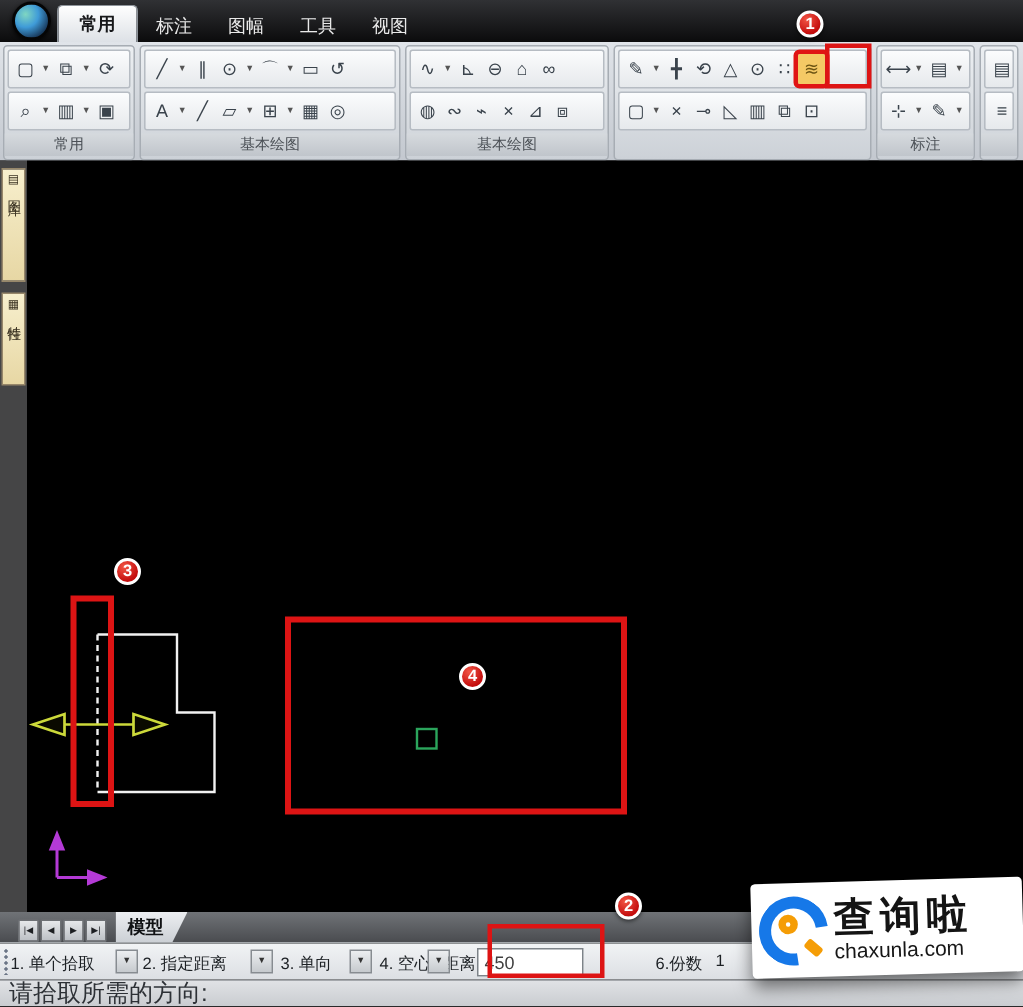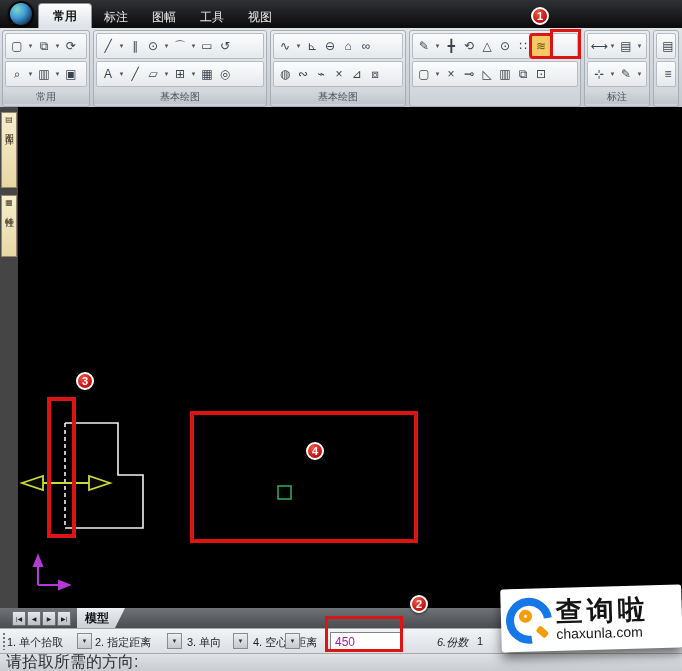--- a/index.html
+++ b/index.html
@@ -55,43 +55,43 @@
          background:radial-gradient(circle at 35% 28%,#f25545,#c40e0e 70%);
          border:2px solid #fff;color:#fff;font-size:11px;font-weight:bold;
          display:flex;align-items:center;justify-content:center;box-shadow:0 1px 3px rgba(0,0,0,.6);}
   #badge-1{left:531px;top:7px;}
   #badge-2{left:410px;top:595px;}
   #badge-3{left:76px;top:372px;}
   #badge-4{left:306px;top:442px;}
 
   
   .sheetbar{position:absolute;left:0;top:608px;width:602px;height:20px;
-            background:linear-gradient(#707377,#4a4c50);display:flex;align-items:center;}
+            background:linear-gradient(#707377,#4a4c50);display:flex;align-items:flex-end;}
   .nav{display:flex;gap:1px;margin-left:12px;}
   .navbtn{width:14px;height:15px;font-size:6px;background:linear-gradient(#e6e8ea,#bcc0c5);
           border:1px solid #6e7175;color:#1d1f22;display:flex;align-items:center;justify-content:center;border-radius:1px;}
   .model-tab{margin-left:6px;height:20px;padding:0 16px 0 8px;
              background:linear-gradient(#eceef1,#ccd0d5);
              clip-path:polygon(0 0,100% 0,calc(100% - 10px) 100%,0 100%);
              font-size:12px;font-weight:bold;color:#101214;display:flex;align-items:center;}
 
   
   .optrow{position:absolute;left:0;top:628px;width:682px;height:25px;
           background:linear-gradient(#f1f3f5,#dcdfe3);border-top:1px solid #a4a8ac;}
   .grip{position:absolute;left:2px;top:3px;width:4px;height:18px;
         background-image:radial-gradient(circle,#6b7586 1px,transparent 1.2px);
         background-size:4px 4px;}
   .opt-label{position:absolute;top:6px;font-size:11px;color:#1c2024;white-space:nowrap;}
   .opt-dd{position:absolute;top:4px;width:15px;height:16px;font-size:6px;color:#333;
           background:linear-gradient(#eceef0,#c6cace);border:1px solid #878c91;
           display:flex;align-items:center;justify-content:center;}
-  .opt-input{position:absolute;left:330px;top:3px;width:71px;height:19px;border:1px solid #7d8389;
-             background:#fff;font-size:12px;padding:1px 4px;font-family:inherit;color:#a21caf;}
+  .opt-input{position:absolute;left:318px;top:3px;width:71px;height:19px;border:1px solid #7d8389;
+             background:#fff;font-size:12px;padding:1px 4px;font-family:inherit;color:#404040;}
   #lbl-distance{left:286px;}
-  #lbl-copies{left:437px;font-style:italic;}
+  #lbl-copies{left:437px;}
   #val-copies{left:477px;}
 
   
   .statusbar{position:absolute;left:0;top:653px;width:682px;height:18px;
              background:linear-gradient(#e0e2e5,#c9ccd0);border-top:1px solid #a5a8ac;
              font-size:16px;color:#2d3136;display:flex;align-items:center;padding-left:6px;}
 
   
   .wm{position:absolute;left:501px;top:587px;width:181px;height:63px;background:#fff;
       border-radius:3px;transform:rotate(-1.6deg);box-shadow:0 6px 12px rgba(0,0,0,.55);

